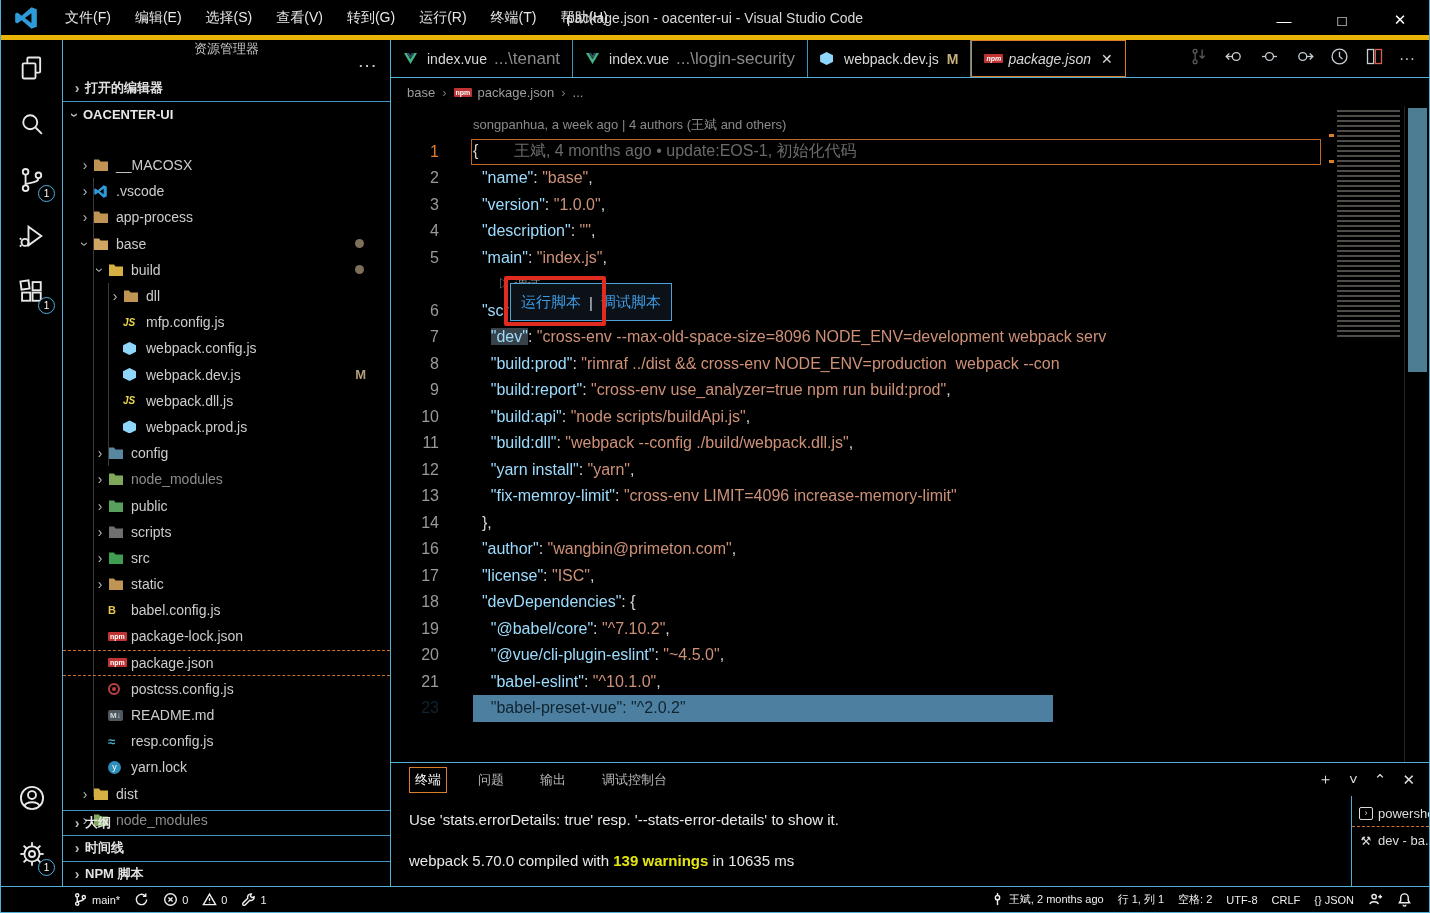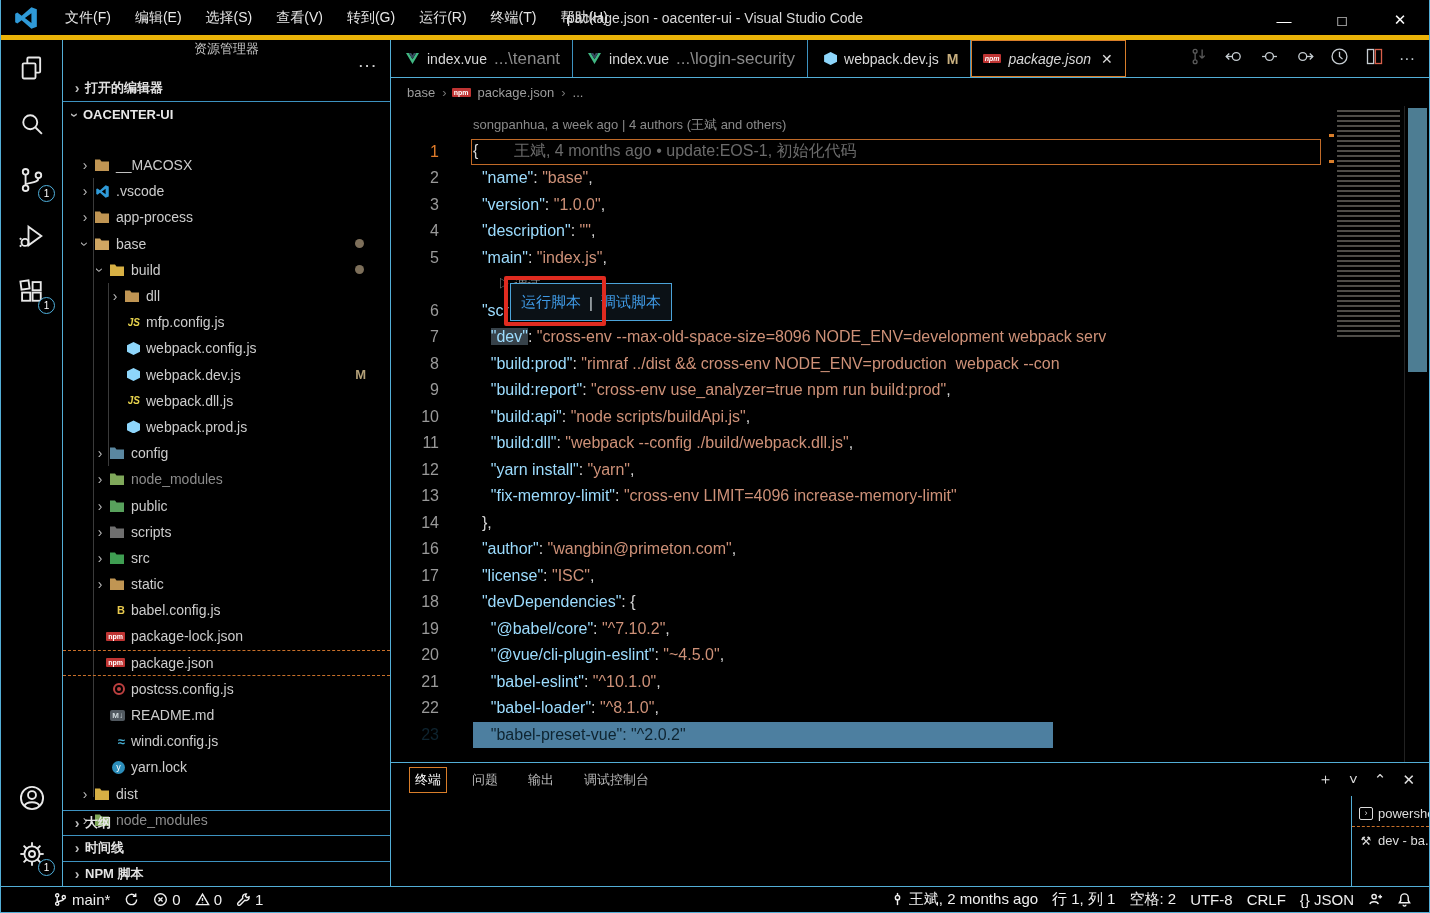--- a/index.html
+++ b/index.html
@@ -30,21 +30,21 @@
   #root-row{height:25px;display:flex;align-items:center;font-size:13px;font-weight:bold;color:#e8e8e8;padding-left:4px;}
   .chev{display:inline-block;width:16px;text-align:center;color:#bbb;font-size:14px;flex:none;}
   .chev.open{transform:rotate(90deg);}
   #tree{position:absolute;top:112px;left:0;right:0;height:700px;overflow:hidden;}
   .trow{height:26.2px;display:flex;align-items:center;font-size:14px;position:relative;cursor:pointer;}
   .trow .lbl{margin-left:6px;white-space:nowrap;}
   .trow.dim .lbl{color:#8c8c8c;}
   .trow.selected{border-top:1px dashed #c9702a;border-bottom:1px dashed #c9702a;}
   .trow .dot{position:absolute;right:26px;width:9px;height:9px;border-radius:50%;background:#7d6f5a;}
   .trow .gitm{position:absolute;right:24px;color:#b3a078;font-weight:bold;font-size:13px;}
-  .fico{width:17px;height:15px;flex:none;display:flex;align-items:center;justify-content:flex-end;}
+  .fico{width:17px;height:15px;flex:none;display:flex;align-items:center;justify-content:flex-start;}
   .guide{position:absolute;width:1px;background:#3a3a3a;}
   .badge-js{color:#e8d44d;font-weight:bold;font-size:10px;font-style:italic;}
   .badge-npm{background:#bf3433;color:#fff;font-size:7px;font-weight:bold;padding:1px 2px;border-radius:1px;line-height:1;}
   .badge-md{background:#50585f;color:#cfd8dc;font-size:8px;font-weight:bold;padding:1px 2px;border-radius:2px;}
   .badge-babel{color:#e8c94d;font-weight:bold;font-size:11px;}
   .badge-windi{color:#48b0d5;font-weight:bold;font-size:13px;}
   .badge-yarn{width:13px;height:13px;border-radius:50%;background:#2c8ebb;color:#fff;font-size:9px;display:flex;align-items:center;justify-content:center;}
   .badge-postcss{width:12px;height:12px;border:2px solid #bd4040;border-radius:50%;position:relative;}
   .badge-postcss:after{content:"";position:absolute;left:2px;top:2px;width:4px;height:4px;background:#bd4040;border-radius:50%;}
   .hexa{width:13px;height:13px;background:#8ed6fb;clip-path:polygon(50% 0,100% 25%,100% 75%,50% 100%,0 75%,0 25%);}
@@ -104,21 +104,21 @@
   #panel-out{position:absolute;left:18px;top:44px;font-family:"DejaVu Sans Mono",monospace;font-size:15px;}
   #panel-out .oline{line-height:26px;}
   #panel-out .oline+.oline{margin-top:15px;}
   .warnhl{color:#e5e510;font-weight:bold;}
   #term-list{position:absolute;right:0;top:33px;bottom:0;width:78px;border-left:1px solid #53aed6;padding-top:4px;}
   .term-item{height:27px;display:flex;align-items:center;gap:5px;font-size:13px;color:#ddd;padding-left:7px;white-space:nowrap;overflow:hidden;}
   .term-item:first-child{border-bottom:1px dashed #c9702a;}
   .term-ico{width:14px;height:13px;border:1px solid #ddd;border-radius:2px;font-size:9px;display:flex;align-items:center;justify-content:center;flex:none;}
   
   #statusbar{position:absolute;left:0;bottom:0;width:100%;height:26px;background:#000;border-top:1px solid #53aed6;
-     display:flex;align-items:center;color:#efefef;font-size:15px;padding:0 10px 0 45px;}
+     display:flex;align-items:center;color:#efefef;font-size:11px;padding:0 10px 0 65px;}
   .st-item{display:flex;align-items:center;gap:4px;padding:0 7px;height:100%;}
   .st-item svg{width:15px;height:15px;stroke:#efefef;fill:none;stroke-width:1.5;}
   #st-right{margin-left:auto;display:flex;align-items:center;}
   .vscode-mini{width:15px;height:15px;}
 </style>
 </head>
 <body>
 
 <div id="root">
 
@@ -407,21 +407,21 @@
           <span class="fico">
             <span class="badge-md">M↓</span>
           </span>
           <span class="lbl">README.md</span>
         </div>
         <div class="trow" style="padding-left: 29px;">
           <span class="chev"></span>
           <span class="fico">
             <span class="badge-windi">≈</span>
           </span>
-          <span class="lbl">windi.config.js</span>
+          <span class="lbl">resp.config.js</span>
         </div>
         <div class="trow" style="padding-left: 29px;">
           <span class="chev"></span>
           <span class="fico">
             <span class="badge-yarn">y</span>
           </span>
           <span class="lbl">yarn.lock</span>
         </div>
         <div class="trow" style="padding-left: 14px;">
           <span class="chev">›</span>
@@ -622,24 +622,20 @@
           <span class="code"><span class="tk-pun">    </span><span class="tk-key">"@babel/core"</span><span class="tk-pun">: </span><span class="tk-str">"^7.10.2"</span><span class="tk-pun">,</span></span>
         </div>
         <div class="row">
           <span class="gut">20</span>
           <span class="code"><span class="tk-pun">    </span><span class="tk-key">"@vue/cli-plugin-eslint"</span><span class="tk-pun">: </span><span class="tk-str">"~4.5.0"</span><span class="tk-pun">,</span></span>
         </div>
         <div class="row">
           <span class="gut">21</span>
           <span class="code"><span class="tk-pun">    </span><span class="tk-key">"babel-eslint"</span><span class="tk-pun">: </span><span class="tk-str">"^10.1.0"</span><span class="tk-pun">,</span></span>
         </div>
-        <div class="row">
-          <span class="gut">22</span>
-          <span class="code"><span class="tk-pun">    </span><span class="tk-key">"babel-loader"</span><span class="tk-pun">: </span><span class="tk-str">"^8.1.0"</span><span class="tk-pun">,</span></span>
-        </div>
         <div class="row sel">
           <div class="selbg"></div>
           <span class="gut">23</span>
           <span class="code"><span class="tk-pun">    </span><span class="tk-key">"babel-preset-vue"</span><span class="tk-pun">: </span><span class="tk-str">"^2.0.2"</span></span>
         </div>
       </div>
     <div id="minimap">
       <div id="minimap-text"></div>
       <div class="mm-mark" style="top:28px;"></div>
       <div class="mm-mark" style="top:54px;"></div>
@@ -650,32 +646,36 @@
     <div id="npm-popup">
       <span class="link">运行脚本</span>
       <span class="psep">|</span>
       <span class="link">调试脚本</span>
     </div>
     <div id="red-annotation"></div>
   </div>
 
   <div id="panel">
     <div id="panel-tabs">
-      <span id="ptabs-holder" style="display:flex;gap:20px;align-items:center;text-align:center;">
+      <span id="ptabs-holder" style="display:flex;gap:26px;align-items:center;text-align:center;">
           <span class="ptab active">终端</span>
           <span class="ptab">问题</span>
           <span class="ptab">输出</span>
           <span class="ptab">调试控制台</span>
         </span>
       <span id="panel-actions">
           <span>＋</span>
           <span>˅</span>
           <span>⌃</span>
           <span>✕</span>
         </span>
+    </div>
+    <div id="panel-out">
+      <div class="oline">Use 'stats.errorDetails: true' resp. '--stats-error-details' to show it.</div>
+      <div class="oline"><span>webpack 5.70.0 compiled with </span><span class="warnhl">139 warnings</span><span> in 10635 ms</span></div>
     </div>
     <div id="term-list">
         <div class="term-item">
           <span class="term-ico">›</span>
           <span>powershell</span>
         </div>
         <div class="term-item">
           <span class="term-ico" style="border: none; font-size: 12px;">⚒</span>
           <span>dev - ba... (</span>
         </div>

